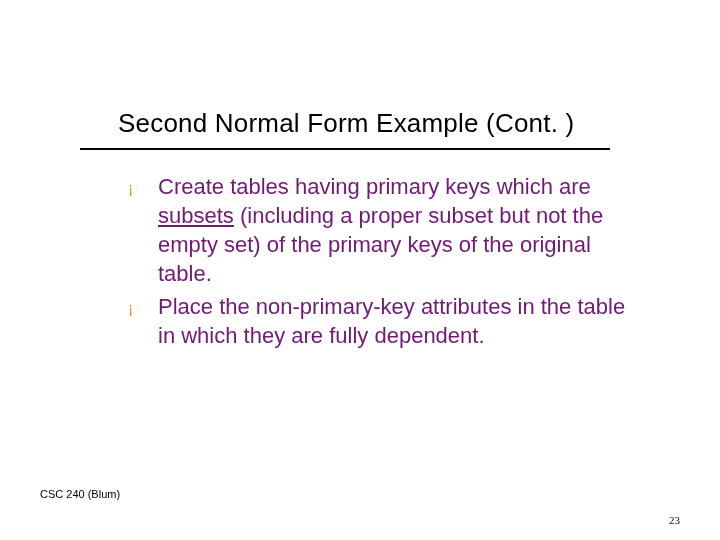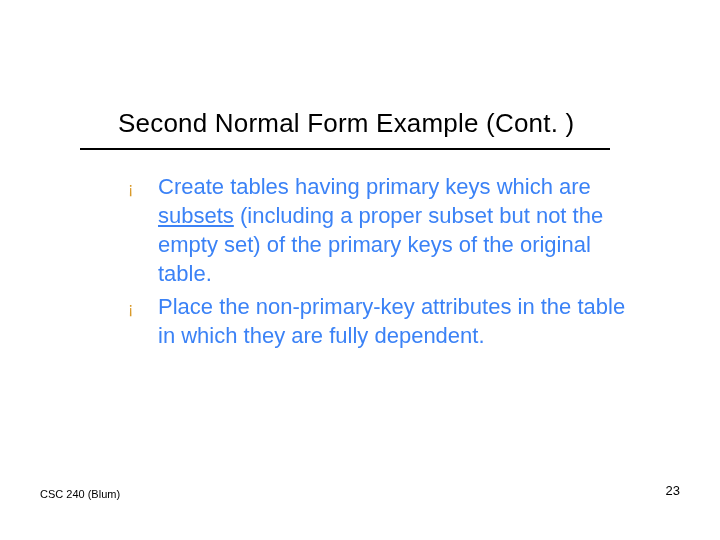--- a/index.html
+++ b/index.html
@@ -51,40 +51,40 @@
     font-size: 16px;
     color: #d99a2b;
     line-height: 30px;
     font-family: Arial, sans-serif;
     padding-top: 2px;
   }
   .text {
     flex: 1;
     font-size: 22px;
     line-height: 1.32;
-    color: #3b82f6;
+    color: #701a75;
     font-family: Verdana, Geneva, sans-serif;
   }
   .underline {
     text-decoration: underline;
   }
   .footer-left {
     position: absolute;
     bottom: 40px;
     left: 40px;
     font-size: 11px;
     font-family: Arial, Helvetica, sans-serif;
     color: #000;
   }
   .footer-right {
     position: absolute;
-    bottom: 42px;
+    bottom: 14px;
     right: 40px;
-    font-size: 13px;
-    font-family: Liberation Sans, sans-serif;
+    font-size: 11px;
+    font-family: Liberation Serif, serif;
     color: #000;
   }
 </style>
 </head>
 <body>
 
 <div class="slide">
 
   <div class="title">Second Normal Form Example (Cont. )</div>
 

